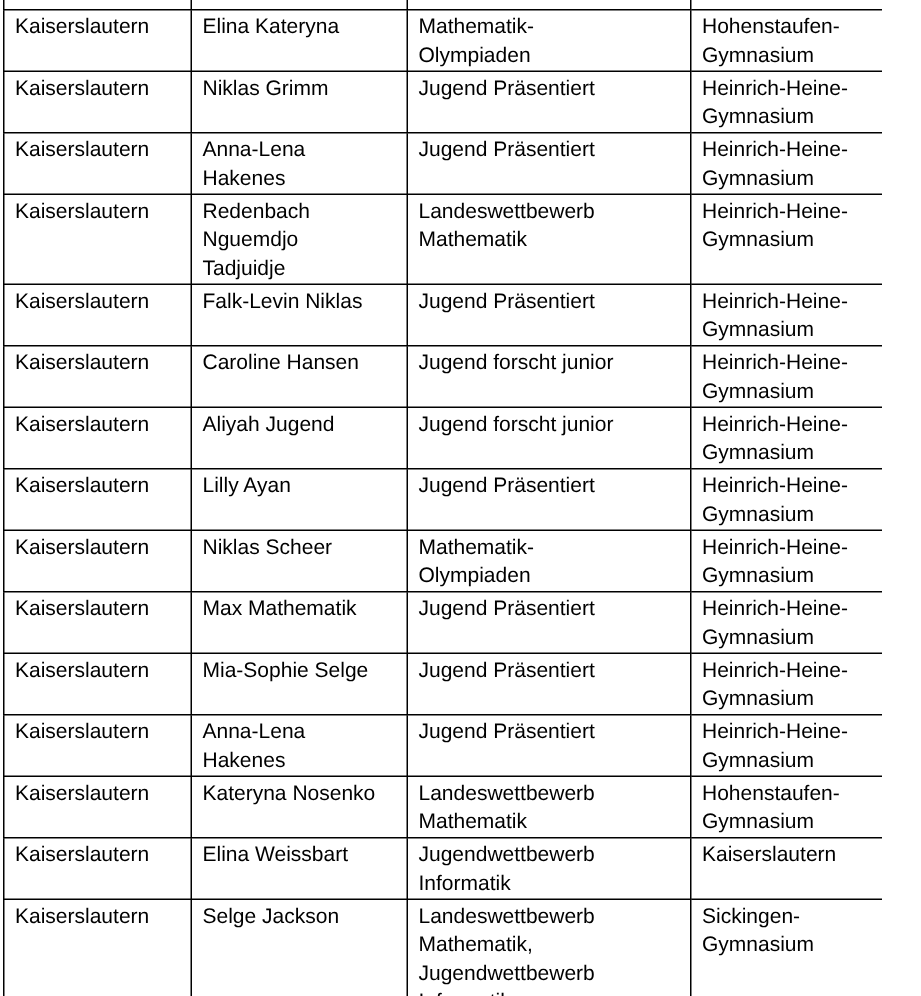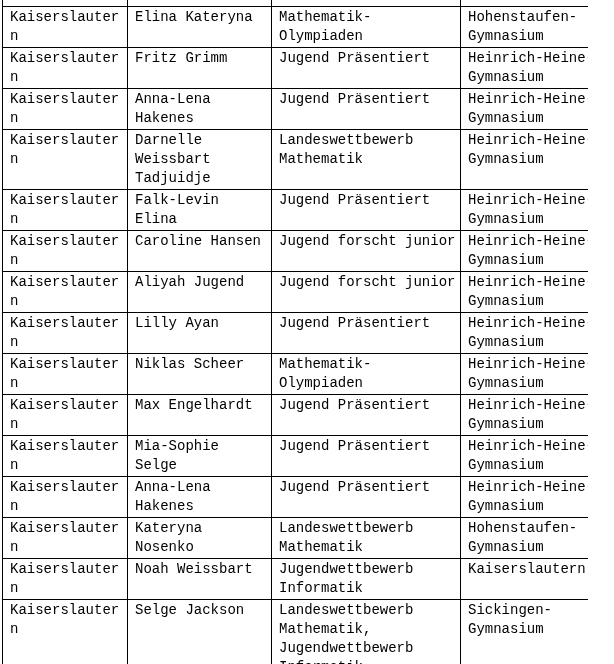--- a/index.html
+++ b/index.html
@@ -6,21 +6,21 @@
     margin: 0;
     padding: 0;
     background: #ffffff;
   }
   .viewport {
     position: relative;
     width: 588px;
     height: 664px;
     overflow: hidden;
     background: #ffffff;
-    font-family: Liberation Mono, monospace;
+    font-family: Liberation Sans, sans-serif;
   }
   table.results {
     position: absolute;
     left: 2px;
     top: -31px;
     border-collapse: collapse;
     table-layout: fixed;
     width: 607px;
   }
   table.results td {
@@ -62,45 +62,45 @@
       <tr>
     <td>Kaiserslautern</td>
     <td>Elina Kateryna</td>
     <td>Mathematik-
 Olympiaden</td>
     <td>Hohenstaufen-
 Gymnasium</td>
   </tr>
         <tr>
     <td>Kaiserslautern</td>
-    <td>Fritz Grimm</td>
+    <td>Niklas Grimm</td>
     <td>Jugend Präsentiert</td>
     <td>Heinrich-Heine-
 Gymnasium</td>
   </tr>
         <tr>
     <td>Kaiserslautern</td>
     <td>Anna-Lena
 Hakenes</td>
     <td>Jugend Präsentiert</td>
     <td>Heinrich-Heine-
 Gymnasium</td>
   </tr>
         <tr>
     <td>Kaiserslautern</td>
-    <td>Darnelle Weissbart
+    <td>Redenbach Nguemdjo
 Tadjuidje</td>
     <td>Landeswettbewerb
 Mathematik</td>
     <td>Heinrich-Heine-
 Gymnasium</td>
   </tr>
         <tr>
     <td>Kaiserslautern</td>
-    <td>Falk-Levin Elina</td>
+    <td>Falk-Levin Niklas</td>
     <td>Jugend Präsentiert</td>
     <td>Heinrich-Heine-
 Gymnasium</td>
   </tr>
         <tr>
     <td>Kaiserslautern</td>
     <td>Caroline Hansen</td>
     <td>Jugend forscht junior</td>
     <td>Heinrich-Heine-
 Gymnasium</td>
@@ -122,21 +122,21 @@
         <tr>
     <td>Kaiserslautern</td>
     <td>Niklas Scheer</td>
     <td>Mathematik-
 Olympiaden</td>
     <td>Heinrich-Heine-
 Gymnasium</td>
   </tr>
         <tr>
     <td>Kaiserslautern</td>
-    <td>Max Engelhardt</td>
+    <td>Max Mathematik</td>
     <td>Jugend Präsentiert</td>
     <td>Heinrich-Heine-
 Gymnasium</td>
   </tr>
         <tr>
     <td>Kaiserslautern</td>
     <td>Mia-Sophie Selge</td>
     <td>Jugend Präsentiert</td>
     <td>Heinrich-Heine-
 Gymnasium</td>
@@ -152,21 +152,21 @@
         <tr>
     <td>Kaiserslautern</td>
     <td>Kateryna Nosenko</td>
     <td>Landeswettbewerb
 Mathematik</td>
     <td>Hohenstaufen-
 Gymnasium</td>
   </tr>
         <tr>
     <td>Kaiserslautern</td>
-    <td>Noah Weissbart</td>
+    <td>Elina Weissbart</td>
     <td>Jugendwettbewerb
 Informatik</td>
     <td>Kaiserslautern</td>
   </tr>
         <tr>
     <td>Kaiserslautern</td>
     <td>Selge Jackson</td>
     <td>Landeswettbewerb
 Mathematik,
 Jugendwettbewerb

